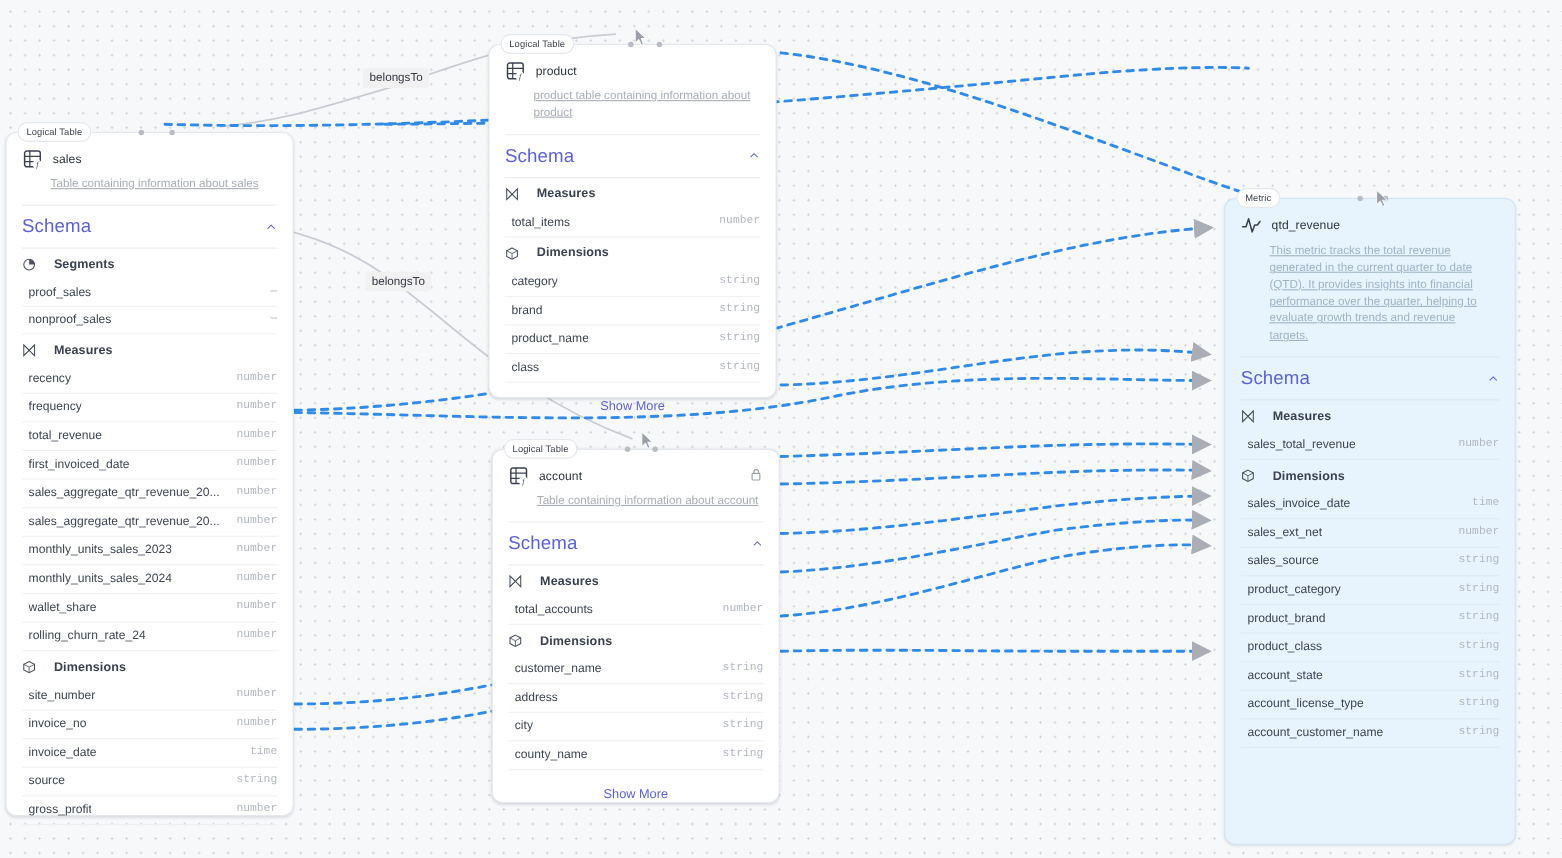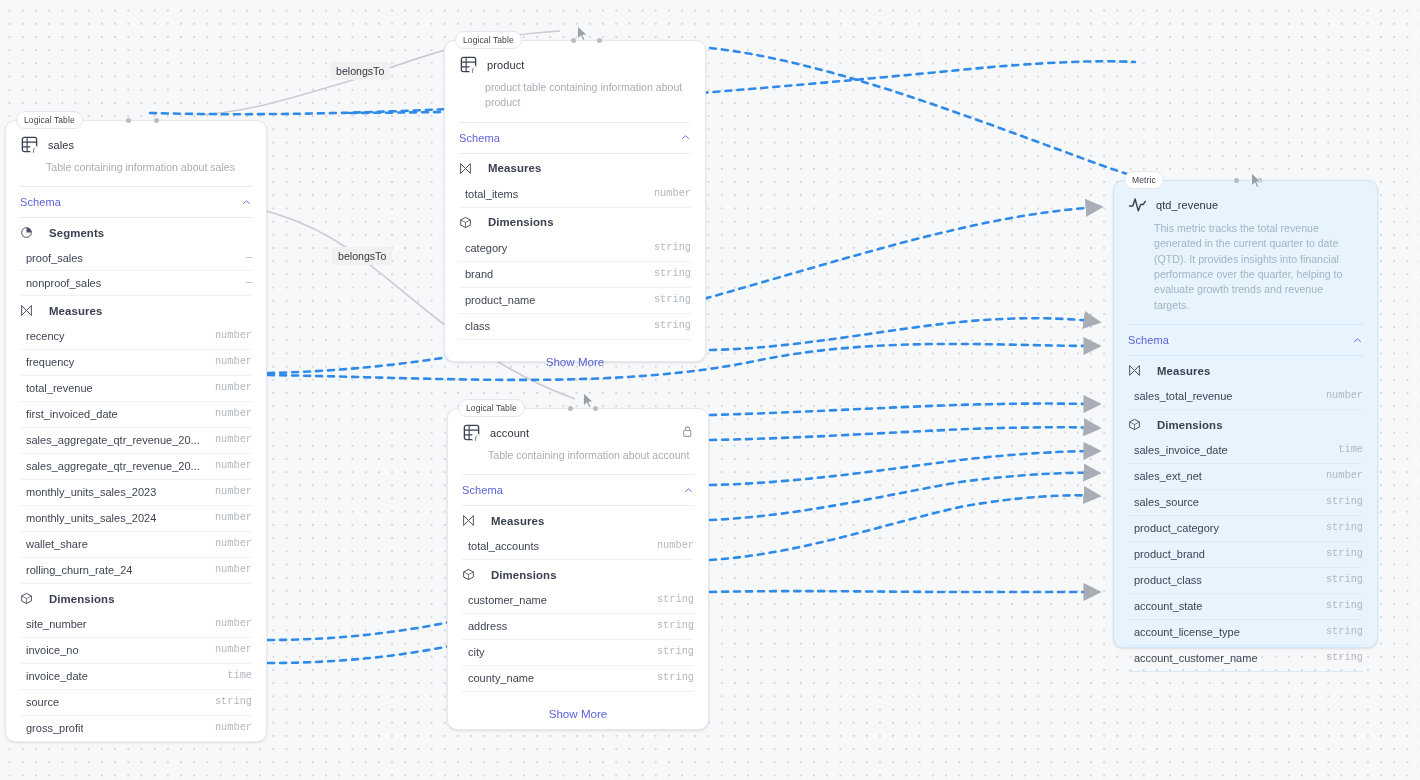--- a/index.html
+++ b/index.html
@@ -77,34 +77,35 @@
   }
   .head-icon { width: 19px; height: 19px; flex: none; display:block; }
   .lock-icon { position: absolute; right: 0; top: 6px; width: 13px; height: 13px; }
 
   .node-desc {
     margin: 6px 0 0 26px;
     font-size: 10.6px;
     line-height: 1.45;
     color: #a8adb7;
     padding-right: 4px;
+    text-decoration: underline;
   }
   .metric .node-desc { color: #9fb4c4; margin-top: 7px; }
 
   .divider { height: 1px; background: #ececf0; margin: 11px 0 0 0; }
   .metric .divider { background: #d6e7f4; }
 
   .schema-row {
     display: flex;
     align-items: center;
     justify-content: space-between;
     padding: 9px 0 9px 0;
   }
   .schema-label {
-    font-size: 11px;
+    font-size: 17px;
     color: #5b62d6;
     letter-spacing: .1px;
   }
   .chev { width: 11px; height: 11px; color: #5b62d6; }
 
   .group-head {
     display: flex;
     align-items: center;
     gap: 16px;
     padding: 8px 0 7px 0;
@@ -460,21 +461,21 @@
           </div>
           <div class="field">
             <span class="fname">county_name</span>
             <span class="ftype">string</span>
           </div>
         </div>
       <div class="show-more">Show More</div>
     </div>
   </div>
 
-  <div class="node metric" id="node-metric" style="left:1113px; top:180px; width:265px; height:468px;">
+  <div class="node metric" id="node-metric" style="left:1113px; top:180px; width:265px; height:588px;">
     <div class="badge">Metric</div>
     <div class="handle" style="left:120px; top:-3px;"></div>
     <div class="handle" style="left:143px; top:-3px;"></div>
     <div class="node-inner">
       <div class="node-head">
         <svg class="head-icon" viewBox="0 0 24 24">
           <path d="M2 14 L6 14 L9 5 L13 20 L16 12 L19 12 L22 8" fill="none" stroke="#3a4050" stroke-width="1.8" stroke-linecap="round" stroke-linejoin="round"></path>
         </svg>
         <span class="node-title">qtd_revenue</span>
       </div>

